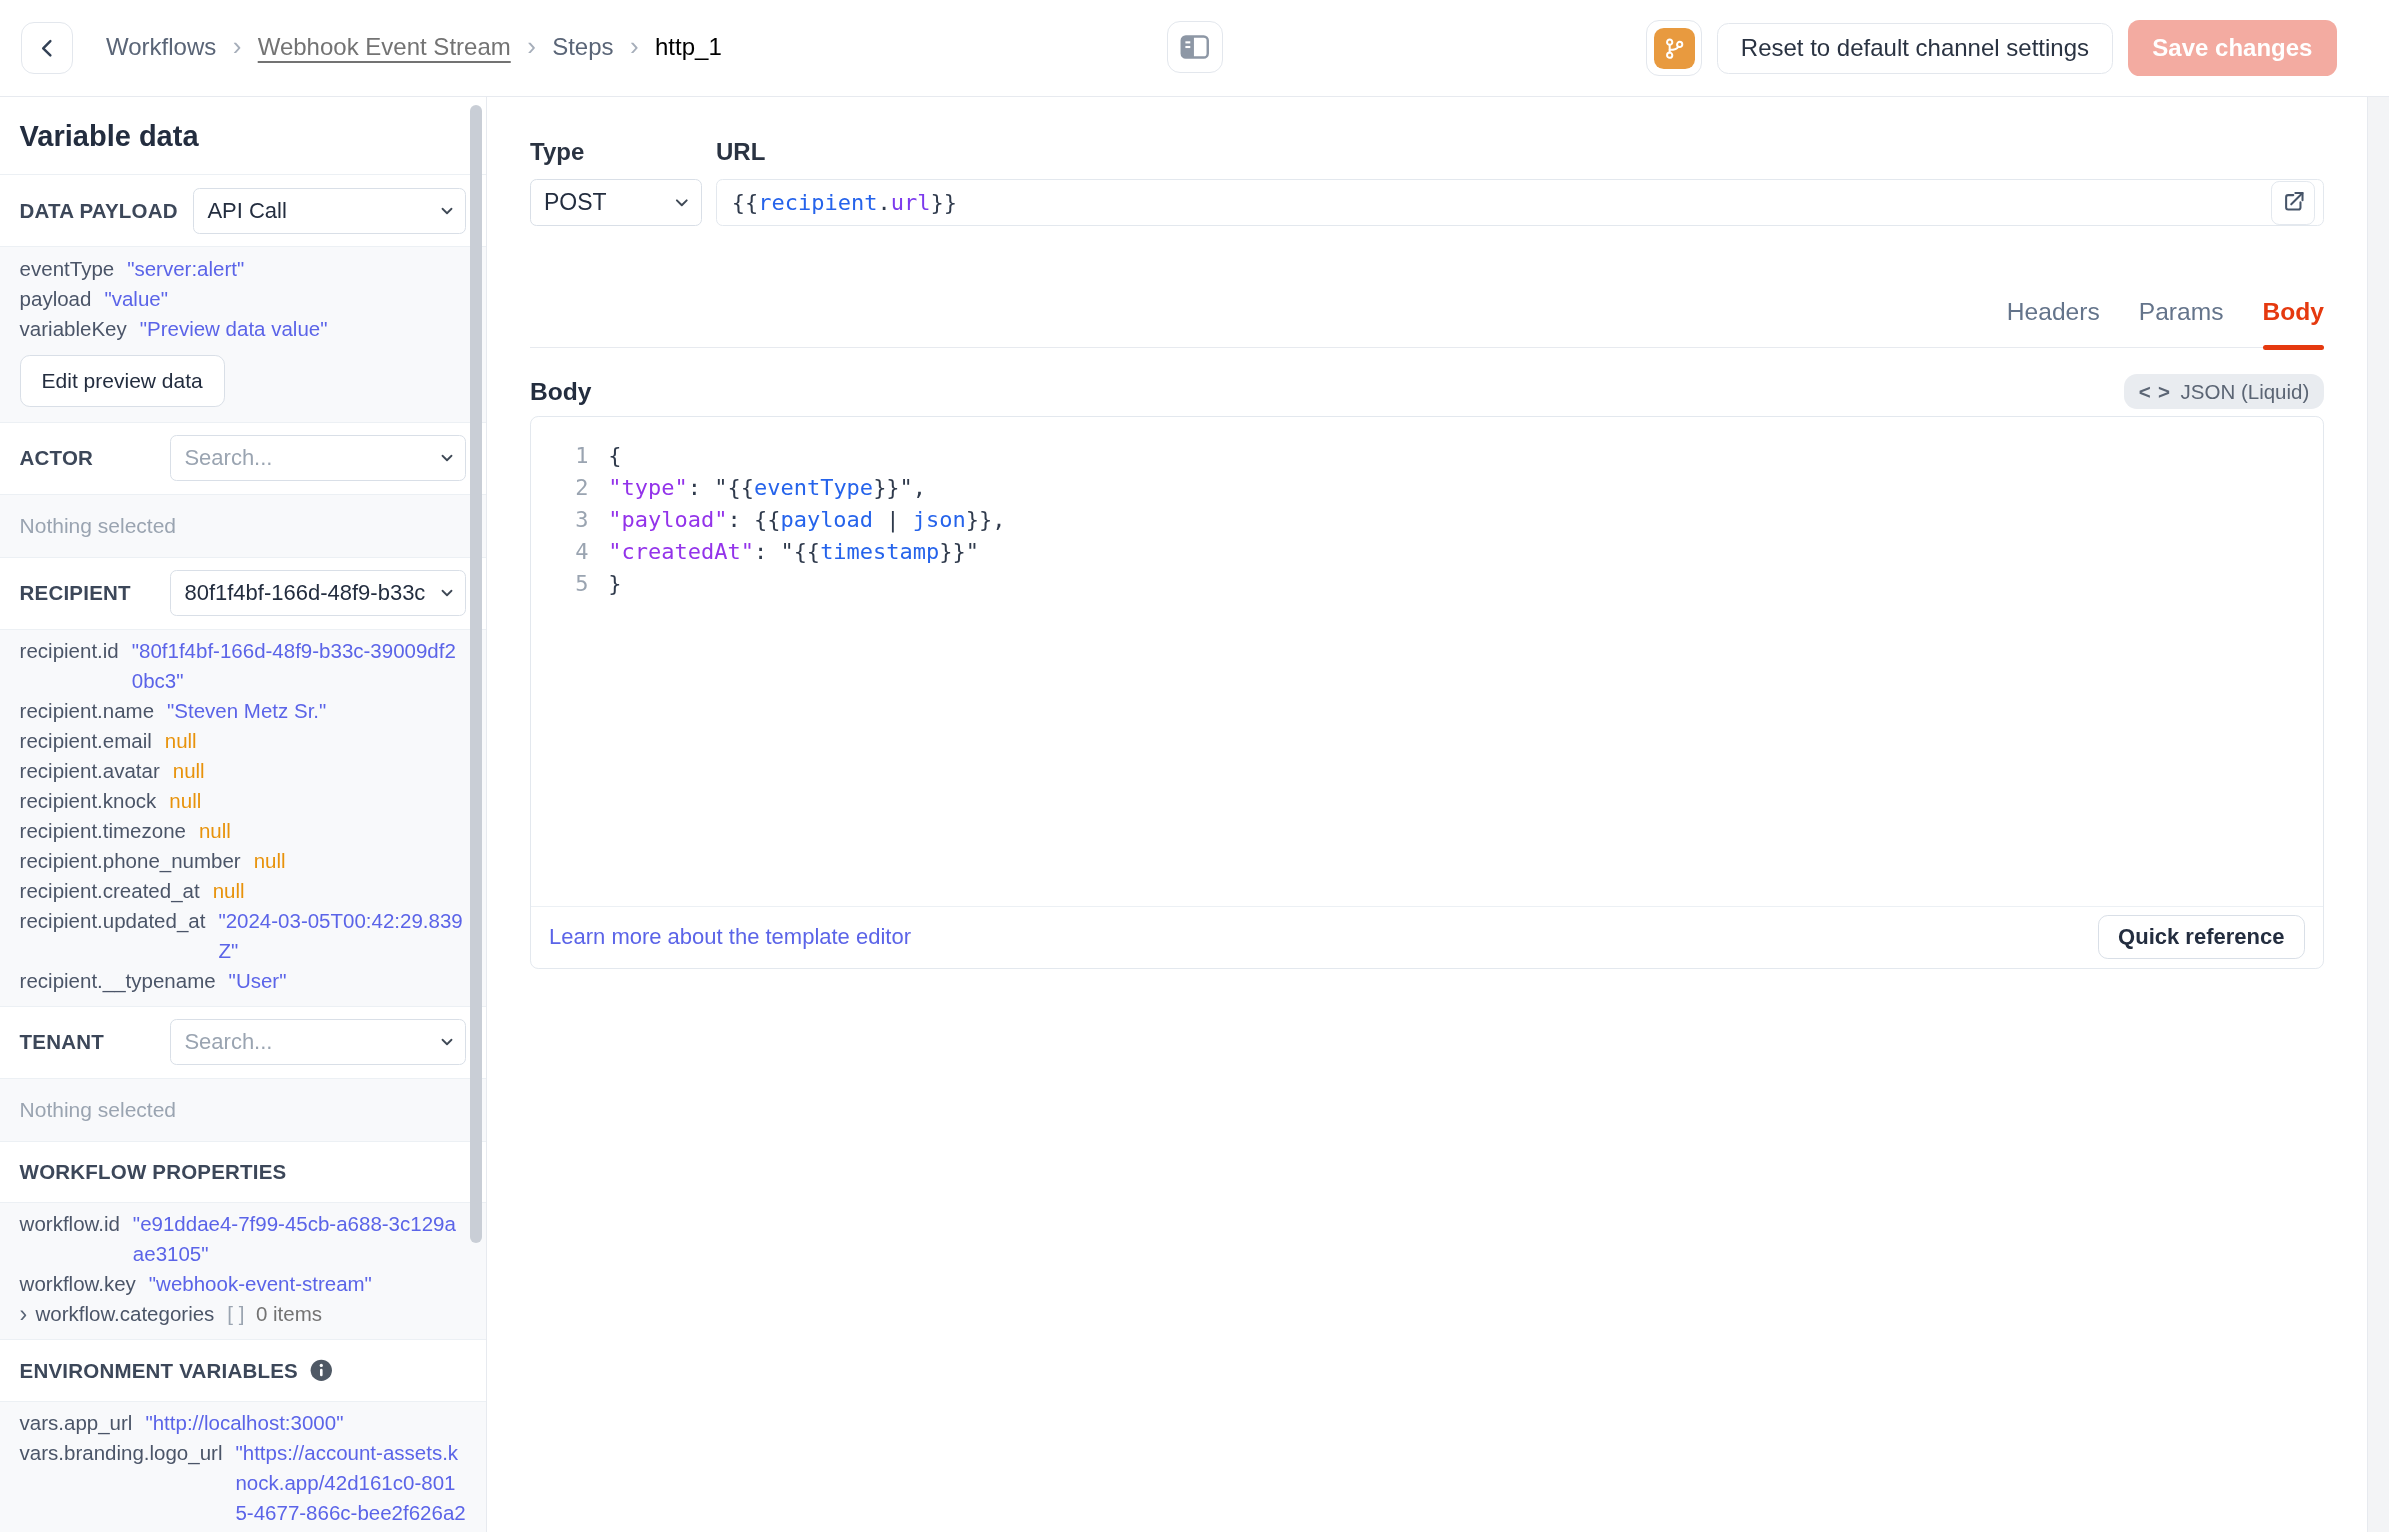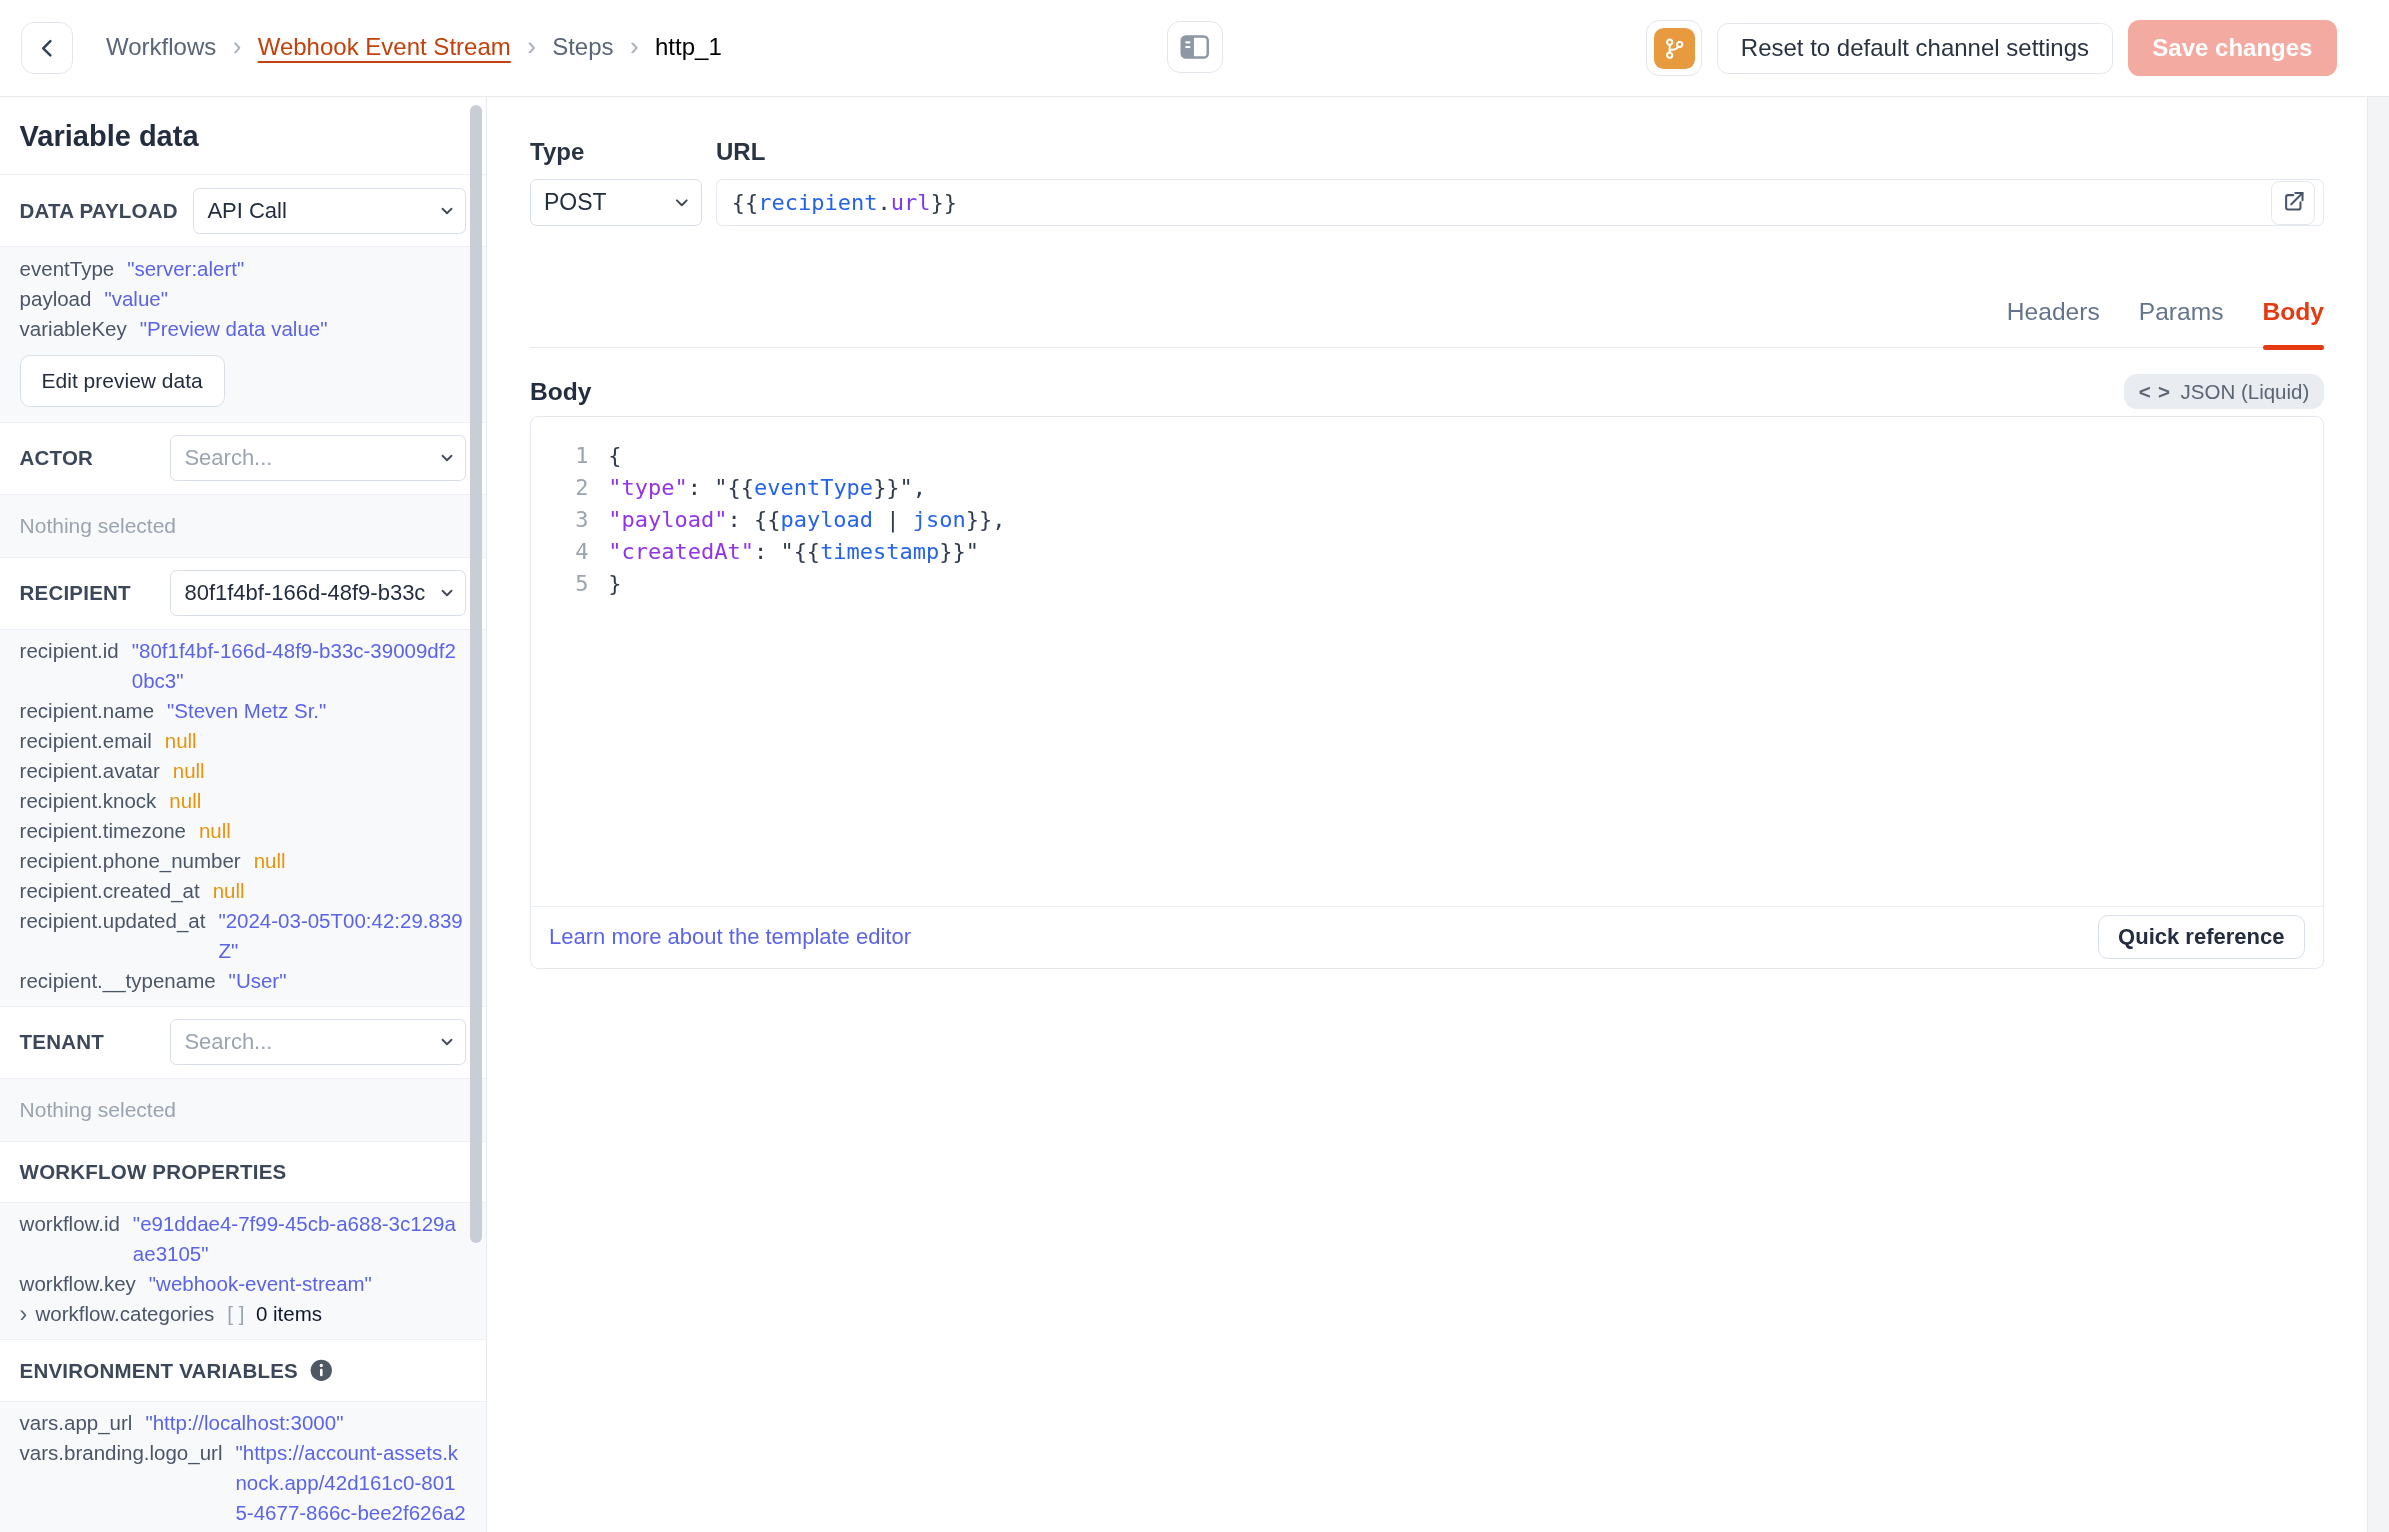--- a/index.html
+++ b/index.html
@@ -7,21 +7,21 @@
   body { font-family:"Liberation Sans", sans-serif; color:#232d3f; }
   .app { width:2389px; height:1532px; background:#fff; overflow:hidden; position:relative; }
 
   
   .topbar { height:97px; border-bottom:0.8px solid #e7eaef; display:flex; align-items:center;
             padding:0 52px 0 21px; position:relative; background:#fff; }
   .back-btn { width:52px; height:52px; border:0.8px solid #e3e7ed; border-radius:13px; background:#fff;
               display:flex; align-items:center; justify-content:center; margin-right:33px; cursor:pointer; flex:none; }
   .breadcrumb { display:flex; align-items:flex-start; gap:16.4px; font-size:24px; color:#5a6577; }
   .crumb { color:#5a6577; }
-  .crumb-link { color:#c2410c; text-decoration:underline; text-underline-offset:5.7px; text-decoration-thickness:1.6px; cursor:pointer; }
+  .crumb-link { color:#737373; text-decoration:underline; text-underline-offset:5.7px; text-decoration-thickness:1.6px; cursor:pointer; }
   .crumb-current { color:#000000; }
   .sep { color:#a6aeba; font-size:26px; line-height:1; padding-bottom:3.3px; }
   .panel-toggle { position:absolute; left:50%; top:21px; transform:translateX(-50%); width:56px; height:52px;
                   border:0.8px solid #e3e7ed; border-radius:13px; background:#fff; display:flex;
                   align-items:center; justify-content:center; cursor:pointer; }
   .topbar-right { margin-left:auto; display:flex; align-items:center; gap:14.7px; }
   .icon-btn { width:56px; height:56px; border:0.8px solid #e3e7ed; border-radius:13px; background:#fff;
               display:flex; align-items:center; justify-content:center; cursor:pointer; }
   .branch-chip { width:41px; height:41px; border-radius:9.8px; background:#e89a3f; display:flex;
                  align-items:center; justify-content:center; }
@@ -49,21 +49,21 @@
   .kv { display:flex; align-items:flex-start; font-size:20.5px; line-height:30px; }
   .kv-key { color:#4b5568; flex:none; }
   .kv-val { margin-left:13px; word-break:break-all; min-width:0; }
   .v-str { color:#5b64e8; } .v-null { color:#e8930c; }
   .btn-edit { margin:11.5px 0 4.9px; height:52px; padding:0 21px; border:0.8px solid #d9dfe7; border-radius:9.8px;
               background:#fff; font-size:21px; font-weight:500; color:#232d3f; font-family:inherit; cursor:pointer; }
   .empty-panel { background:#f8f9fb; border-top:0.8px solid #ecf0f4; padding:19px 19.6px; }
   .empty-text { color:#9aa4b1; font-size:21px; }
   .section-head { display:flex; align-items:center; gap:11.5px; padding:18px 19.6px; border-top:0.8px solid #ecf0f4; }
   .cat-chevron { color:#5a6577; font-size:23px; margin-right:8.2px; line-height:30px; cursor:pointer; }
-  .cat-bracket { color:#9aa4b1; margin-left:13px; } .cat-count { color:#0f172a; margin-left:11.5px; }
+  .cat-bracket { color:#9aa4b1; margin-left:13px; } .cat-count { color:#737373; margin-left:11.5px; }
   .sidebar-thumb { position:absolute; top:8.2px; right:4.1px; width:12.3px; height:1138px; background:#c9ced6; border-radius:6.5px; cursor:pointer; }
 
   
   .main { flex:1; position:relative; background:#fff; padding:0 65px 0 43px; }
   .page-gutter { position:absolute; top:0; right:0; bottom:0; width:22px; background:#f3f4f6; border-left:0.8px solid #e7eaef; }
   .request-row { display:flex; gap:14px; margin-top:41px; }
   .field-label { display:block; font-size:24px; font-weight:600; color:#2a3342; margin-bottom:13px; }
   .type-select { width:172px; height:47px; font-size:23px; }
   .url-wrap { flex:1; }
   .url-field { position:relative; height:47px; border:0.8px solid #e3e8ee; border-radius:6.5px; display:flex;

